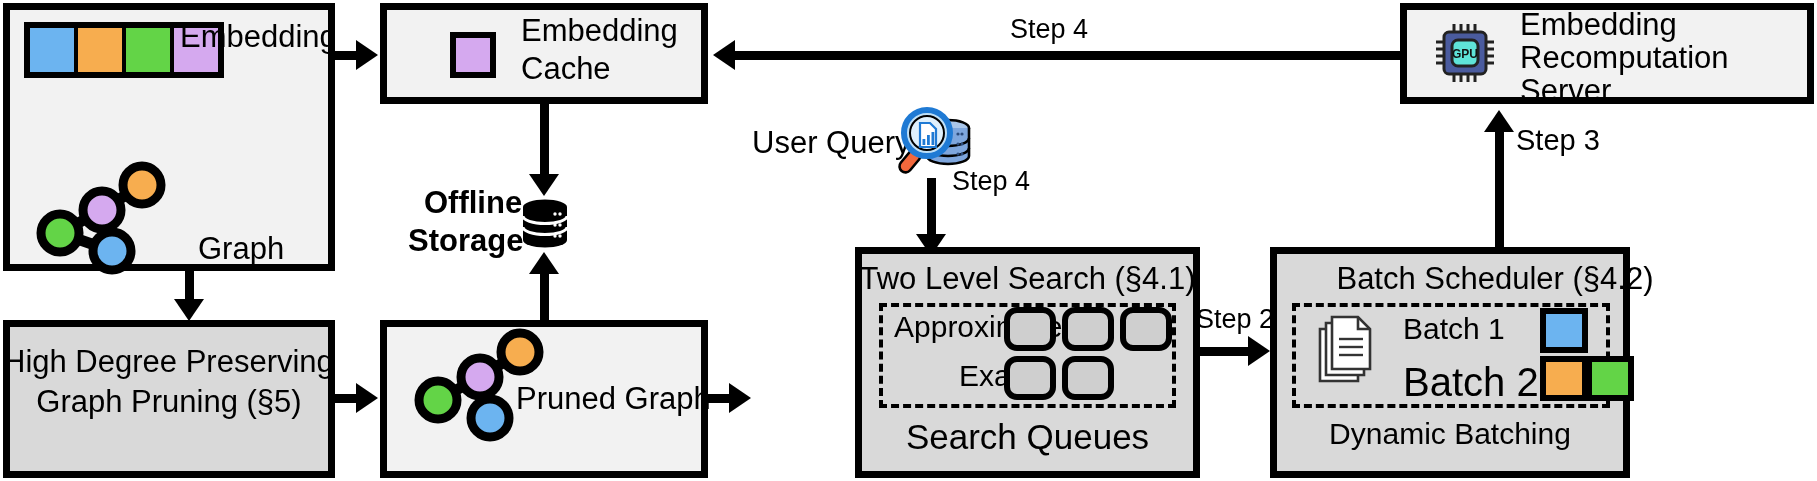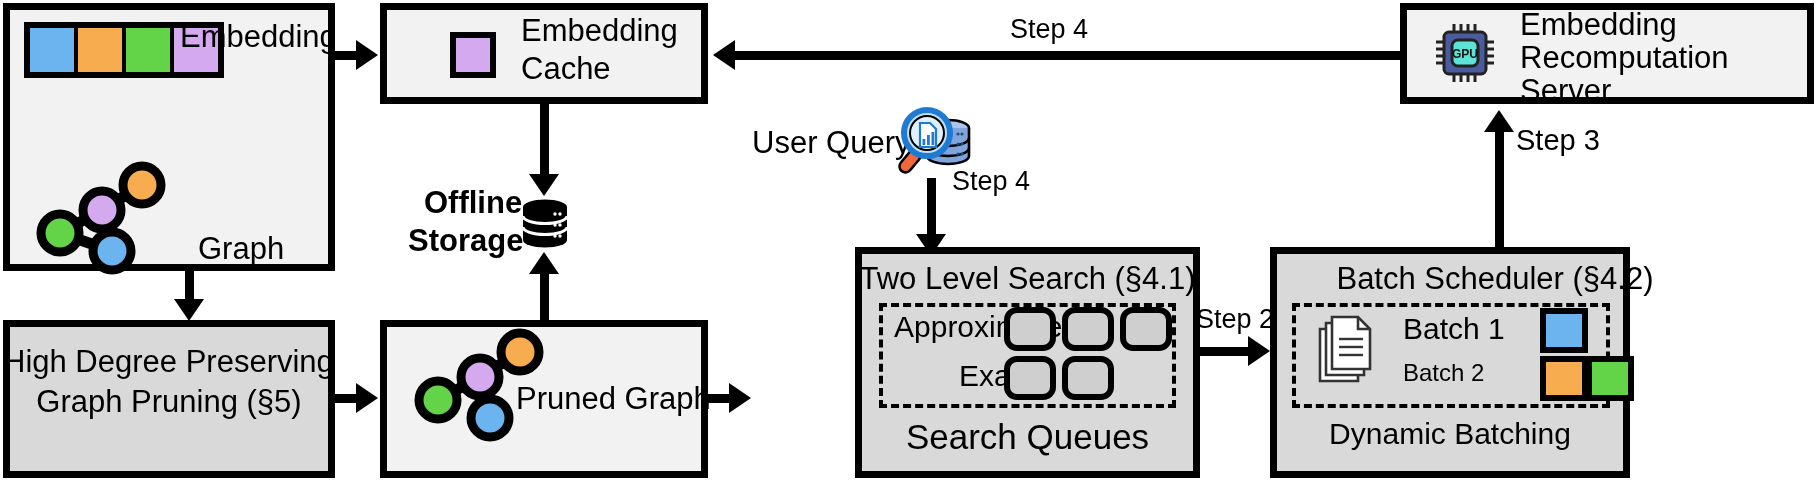--- a/index.html
+++ b/index.html
@@ -188,21 +188,21 @@
     <path d="M16 2 h26 l12 12 v40 h-38 z" fill="#fff" stroke="#333" stroke-width="2.6"></path>
     <path d="M42 2 v12 h12" fill="none" stroke="#333" stroke-width="2.6"></path>
     <line x1="23" y1="24" x2="47" y2="24" stroke="#333" stroke-width="2.4"></line>
     <line x1="23" y1="32" x2="47" y2="32" stroke="#333" stroke-width="2.4"></line>
     <line x1="23" y1="40" x2="47" y2="40" stroke="#333" stroke-width="2.4"></line>
   </svg>
 
   <div class="txt" style="left:1403px;top:312px;font-size:30px;">Batch 1</div>
   <div class="swatch" style="left:1540px;top:308px;width:48px;height:45px;background:#6cb4f0;"></div>
 
-  <div class="txt" style="left:1403px;top:360px;font-size:24px;">Batch 2</div>
+  <div class="txt" style="left:1403px;top:360px;font-size:40px;">Batch 2</div>
   <div class="swatch" style="left:1540px;top:356px;width:48px;height:45px;background:#f7ad4f;"></div>
   <div class="swatch" style="left:1586px;top:356px;width:48px;height:45px;background:#63d447;"></div>
 
   <div class="txt ctr" style="left:1270px;top:417px;width:360px;font-size:30px;">Dynamic Batching</div>
 
   <div class="ln" style="left:1495px;top:130px;width:9px;height:118px;"></div>
   <div class="ahead ah-up" style="left:1484px;top:110px;"></div>
   <div class="txt bold" style="left:1516px;top:124px;font-size:29px;">Step 3</div>
 
   <div class="box" style="left:1400px;top:3px;width:414px;height:101px;"></div>

